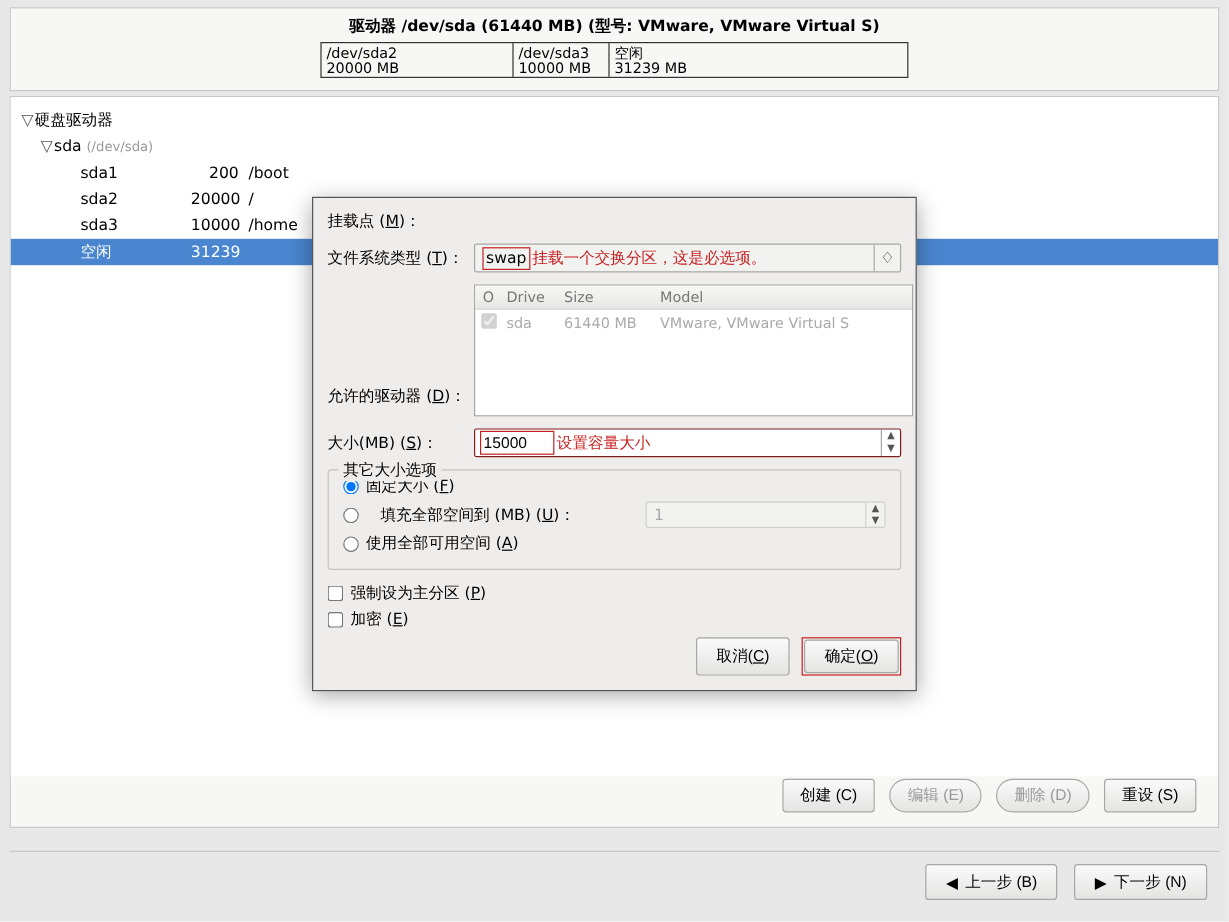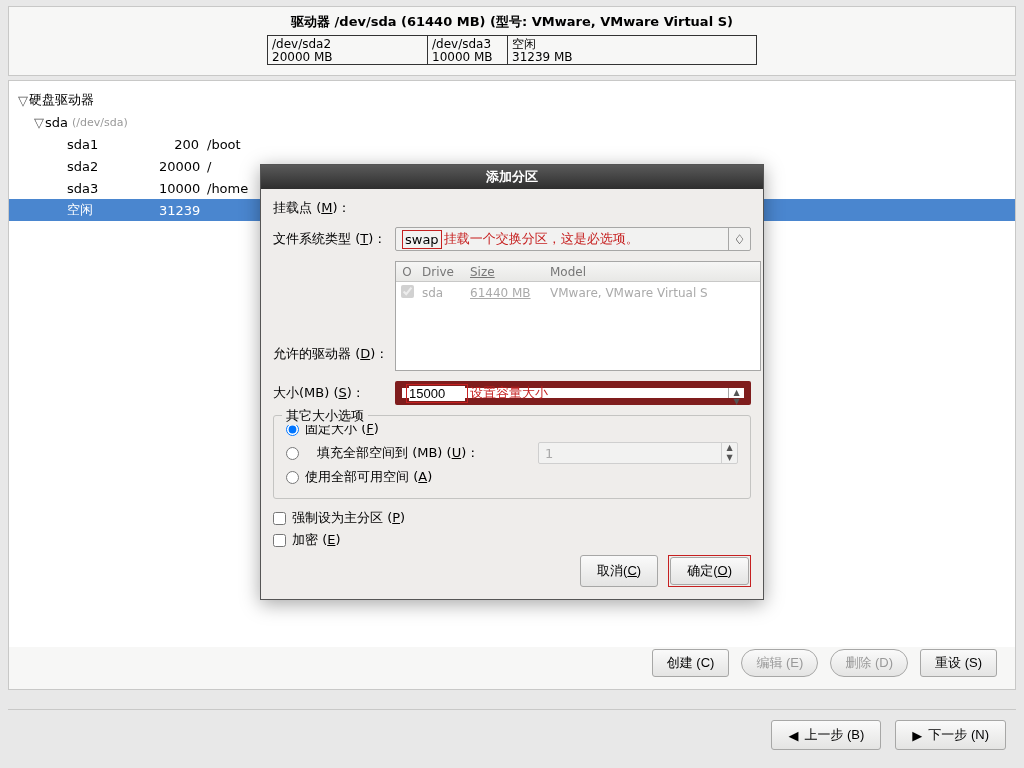--- a/index.html
+++ b/index.html
@@ -44,24 +44,24 @@
 .fs-combo { color: #000; }
 .red-box { border: 1px solid #c62020; padding: 1px 2px; }
 .red-note { color: #c62020; font-size: 13px; margin-left: 2px; }
 .drives-table { border: 1px solid #a7a7a6; background: #fff; margin-left: 122px; width: 366px; height: 110px; margin-bottom: 10px; overflow: hidden; }
 .drv-head { display: flex; background: linear-gradient(#f6f6f5,#e8e8e6); border-bottom: 1px solid #c8c8c7; font-size: 12px; color: #777; height: 20px; align-items: center; }
 .drv-head div { padding: 0 4px; }
 .drv-row { display: flex; align-items: center; height: 22px; color: #aaa; font-size: 12px; }
 .drv-row div { padding: 0 4px; }
 .dc1 { width: 22px; text-align: center; }
 .dc2 { width: 48px; }
-.dc3 { width: 80px; text-decoration: underline; }
+.dc3 { width: 80px; }
 .dc4 { flex: 1; }
 .allowable-lbl { position: absolute; left: 12px; top: 156px; width: 122px; font-size: 13px; }
-.spinner { flex: 1; height: 24px; border: 7px solid #7f1d1d; background: #fff; display: flex; align-items: center; padding: 0 4px; position: relative; border-radius: 2px; }
+.spinner { flex: 1; height: 24px; border: 1px solid #7f1d1d; background: #fff; display: flex; align-items: center; padding: 0 4px; position: relative; border-radius: 2px; }
 .spinner input { border: none; outline: none; width: 56px; font-size: 13px; }
 .spin-btns { position: absolute; right: 0; top: 0; bottom: 0; width: 16px; border-left: 1px solid #a7a7a6; display: flex; flex-direction: column; }
 .spin-btns span { flex: 1; font-size: 8px; text-align: center; color: #555; }
 .fieldset { border: 1px solid #c4c4c2; border-radius: 3px; padding: 0 12px 8px 12px; margin: 6px 0 10px 0; position: relative; }
 .fieldset-legend { position: absolute; top: -9px; left: 8px; background: #efedeb; padding: 0 4px; font-size: 13px; }
 .radio-row, .chk-row { display: flex; align-items: center; margin: 4px 0; font-size: 13px; gap: 6px; }
 .dlg-btns { display: flex; justify-content: flex-end; gap: 10px; margin-top: 6px; }
 .dlg-btn { background: linear-gradient(#fafafa,#e4e4e3); border: 1px solid #a7a7a6; border-radius: 3px; padding: 4px 16px; font-size: 13px; cursor: pointer; }
 .ok-outline { border: 1px solid #c62020; padding: 1px; }
 .u { text-decoration: underline; }
@@ -139,21 +139,20 @@
     <span>◀</span>
     <span>上一步 (B)</span>
   </button>
   <button class="nav-btn">
     <span>▶</span>
     <span>下一步 (N)</span>
   </button>
 </div>
 
 <div class="dialog">
-  <div class="dialog-title">添加分区</div>
   <div class="dlg-body" style="position:relative;">
     <div class="fld">
       <div class="fld-lbl">挂载点 (<span class="u">M</span>)：</div>
     </div>
     <div class="fld">
       <div class="fld-lbl">文件系统类型 (<span class="u">T</span>)：</div>
       <div class="combo fs-combo" style="flex:1;">
         <span class="red-box" style="display:inline-block;"><span>swap</span></span>
         <span class="red-note">挂载一个交换分区，这是必选项。</span>
         <span class="arrow">♢</span>

